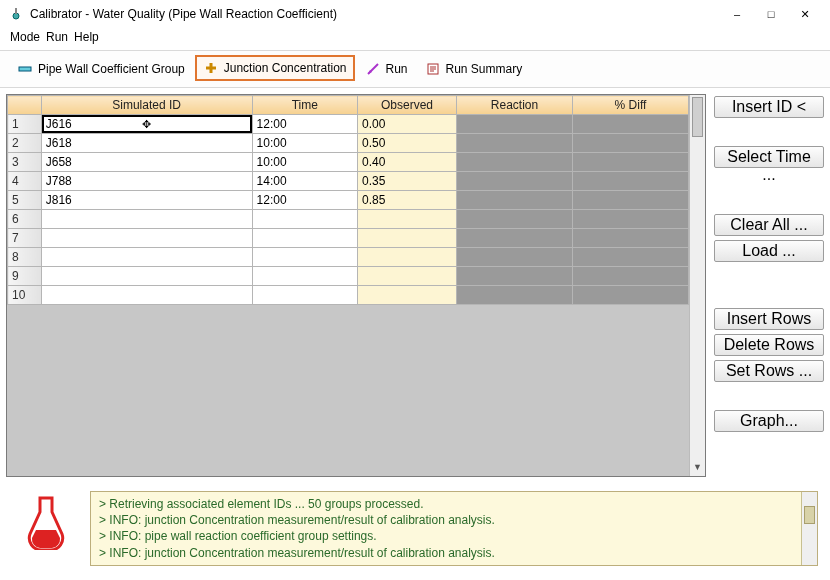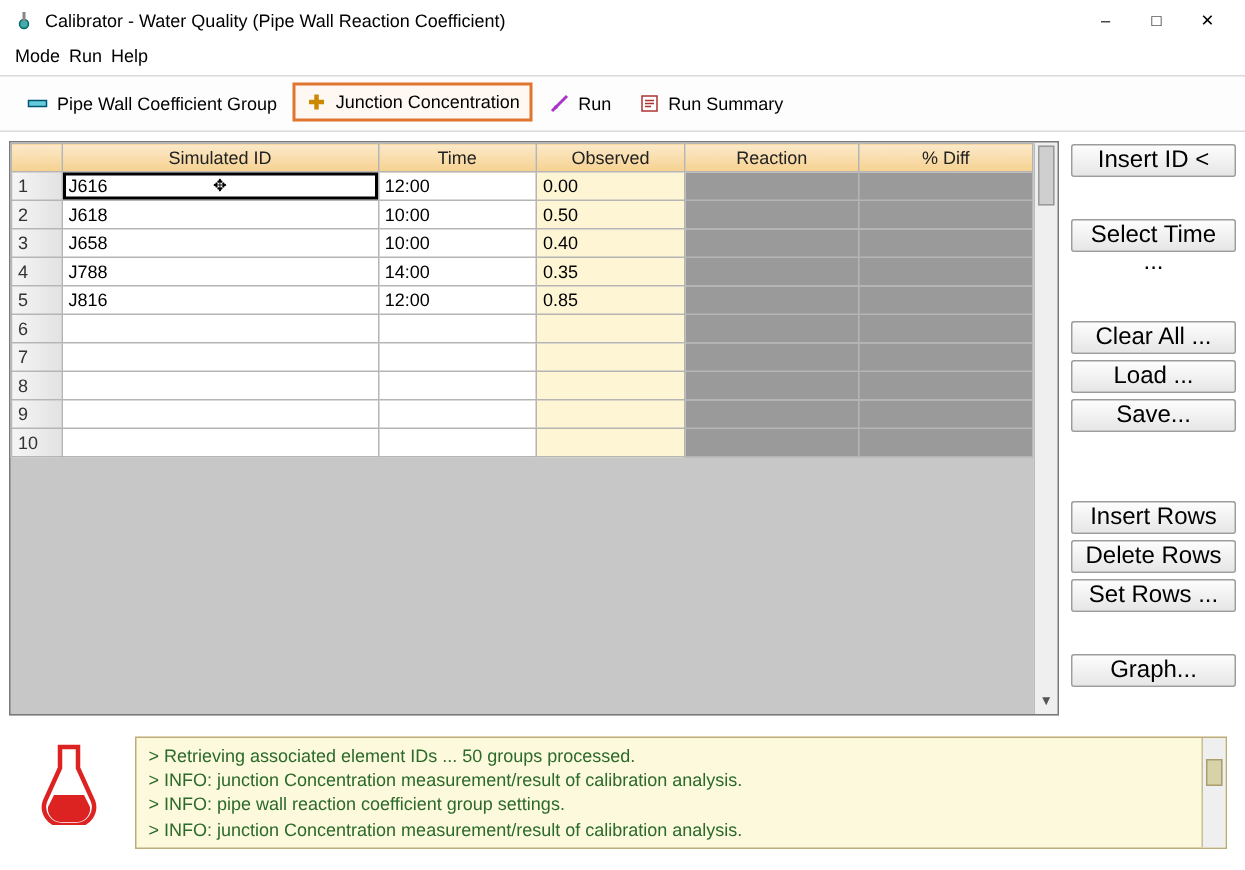--- a/index.html
+++ b/index.html
@@ -216,21 +216,20 @@
     </div>
   </div>
 
   <div class="sidebtns">
     <button>Insert ID &lt;</button>
     <div class="spacer"></div>
     <button>Select Time ...</button>
     <div class="spacer-lg"></div>
     <button>Clear All ...</button>
     <button>Load ...</button>
-    <button>Save...</button>
     <div class="spacer-lg"></div>
     <button>Insert Rows ...</button>
     <button>Delete Rows ...</button>
     <button>Set Rows ...</button>
     <div class="spacer"></div>
     <button>Graph...</button>
   </div>
 </div>
 
 <div class="divider"></div>

